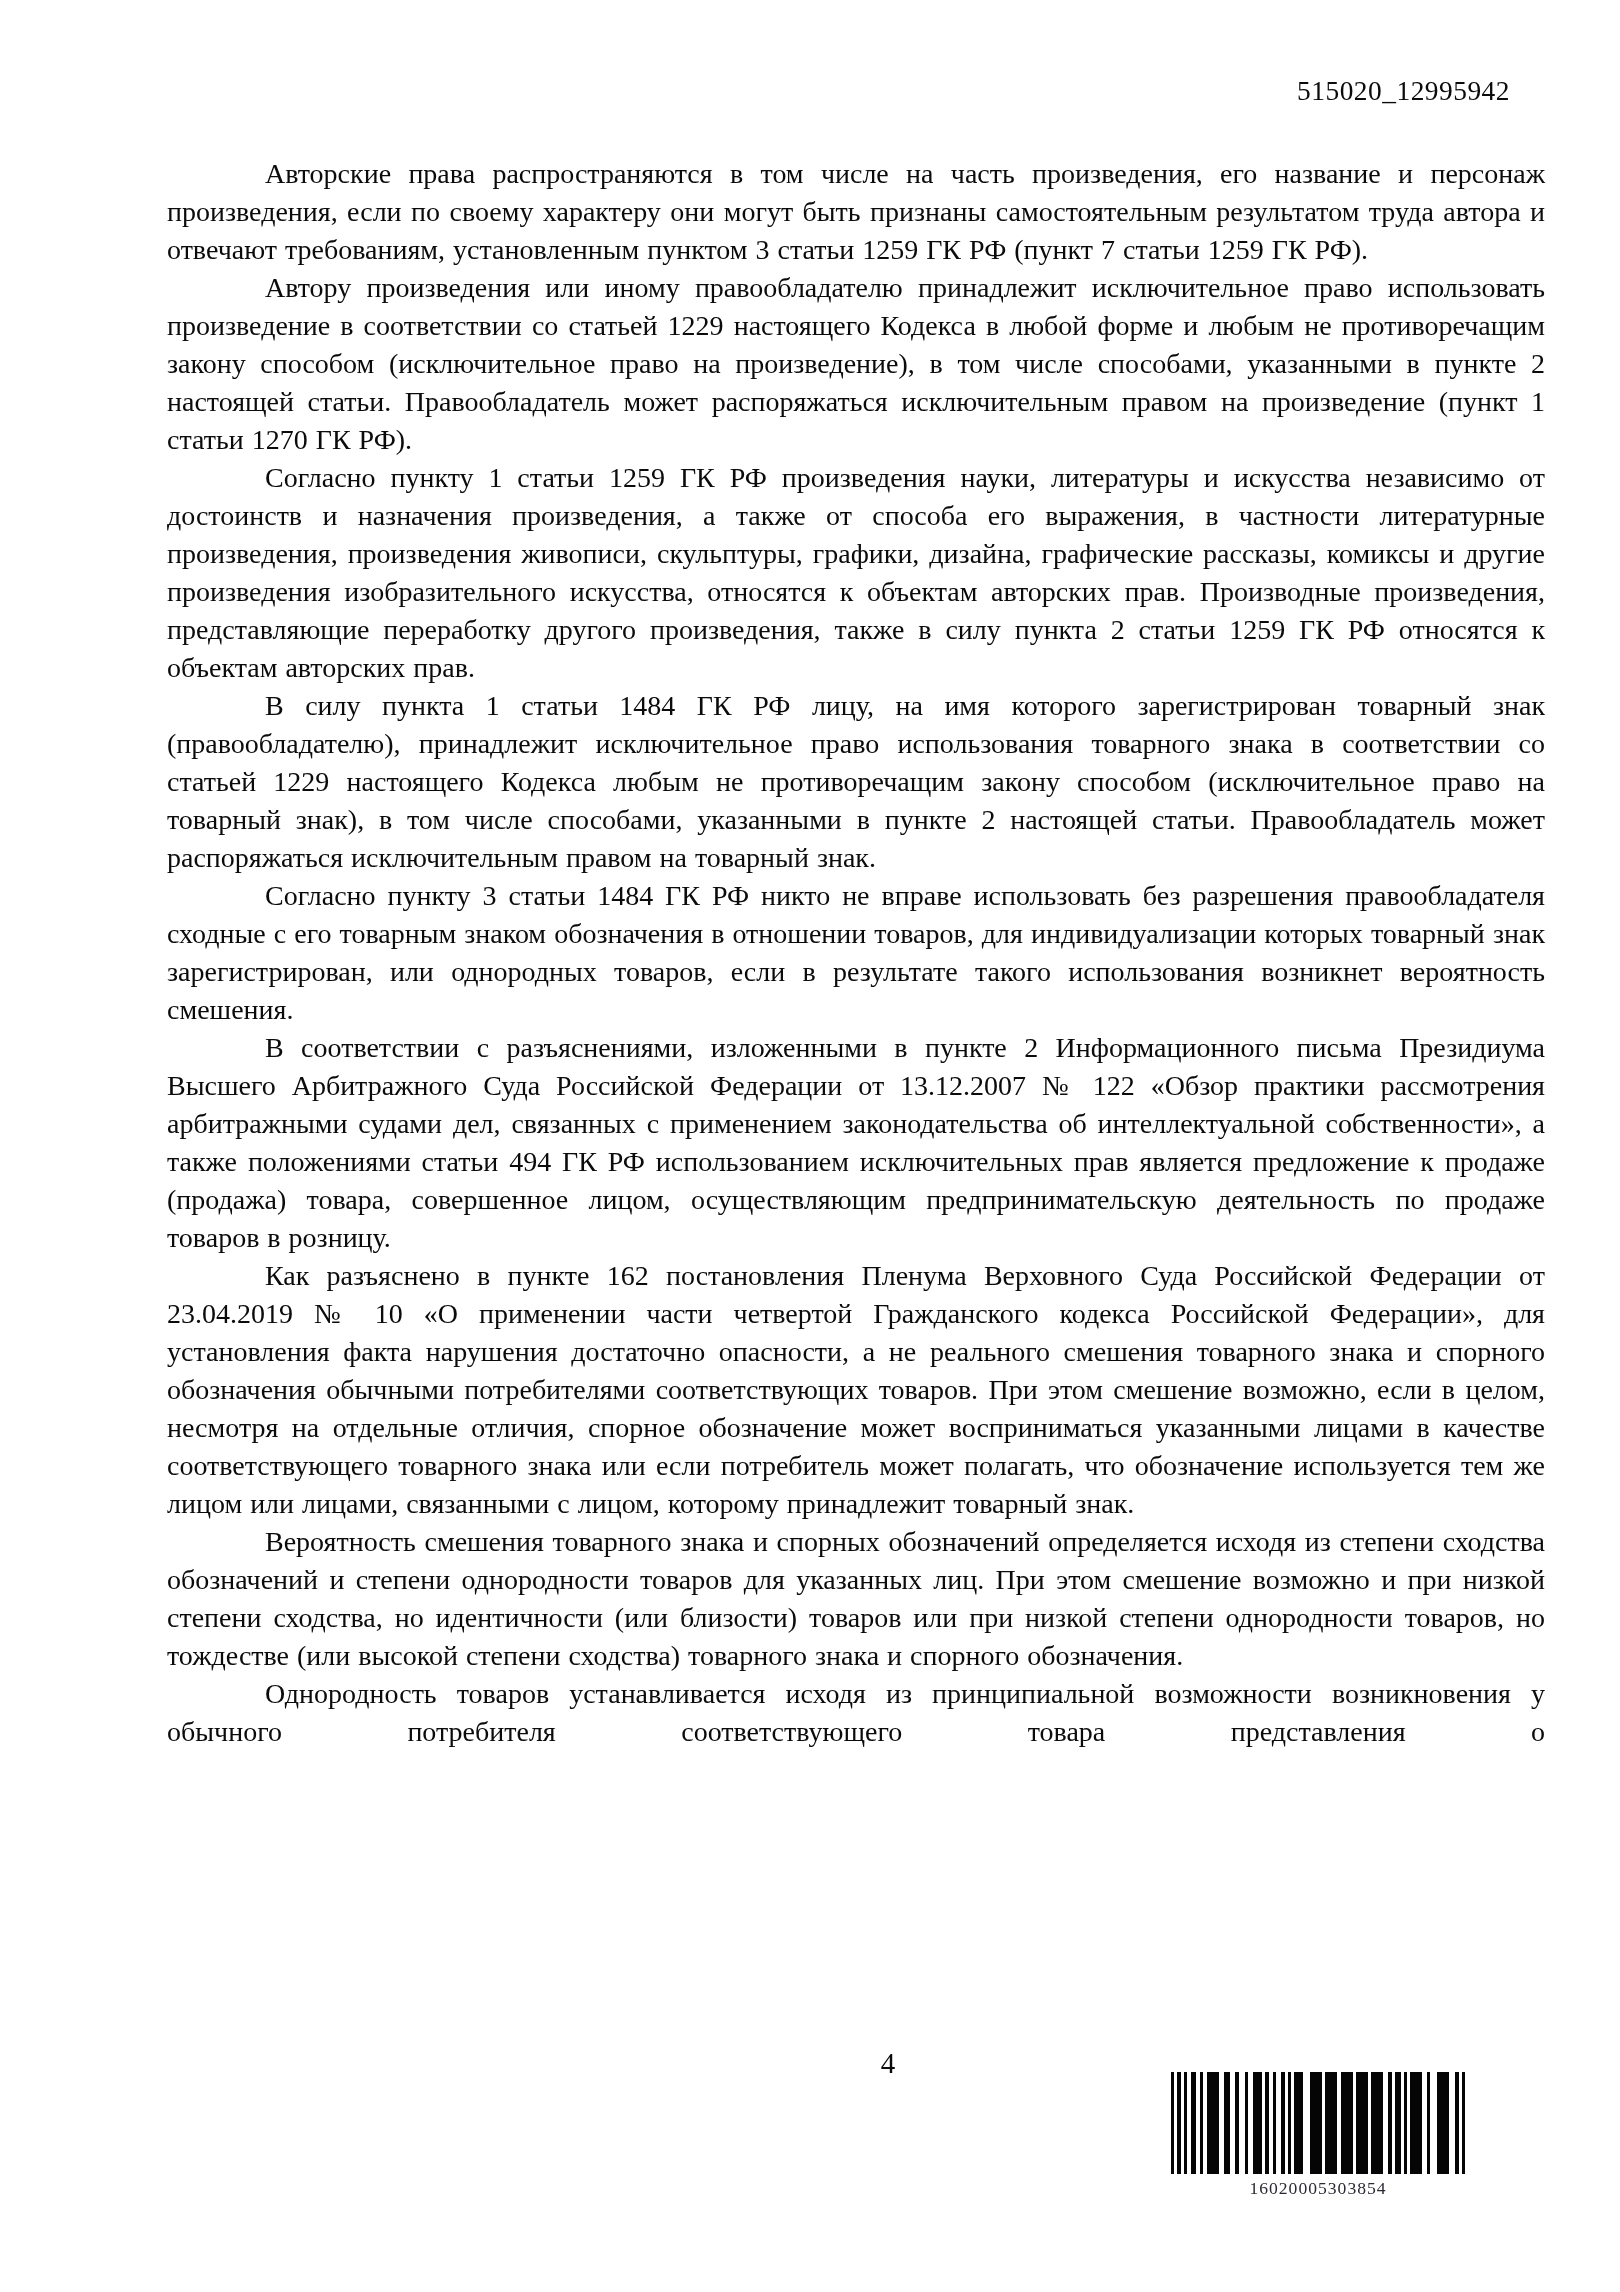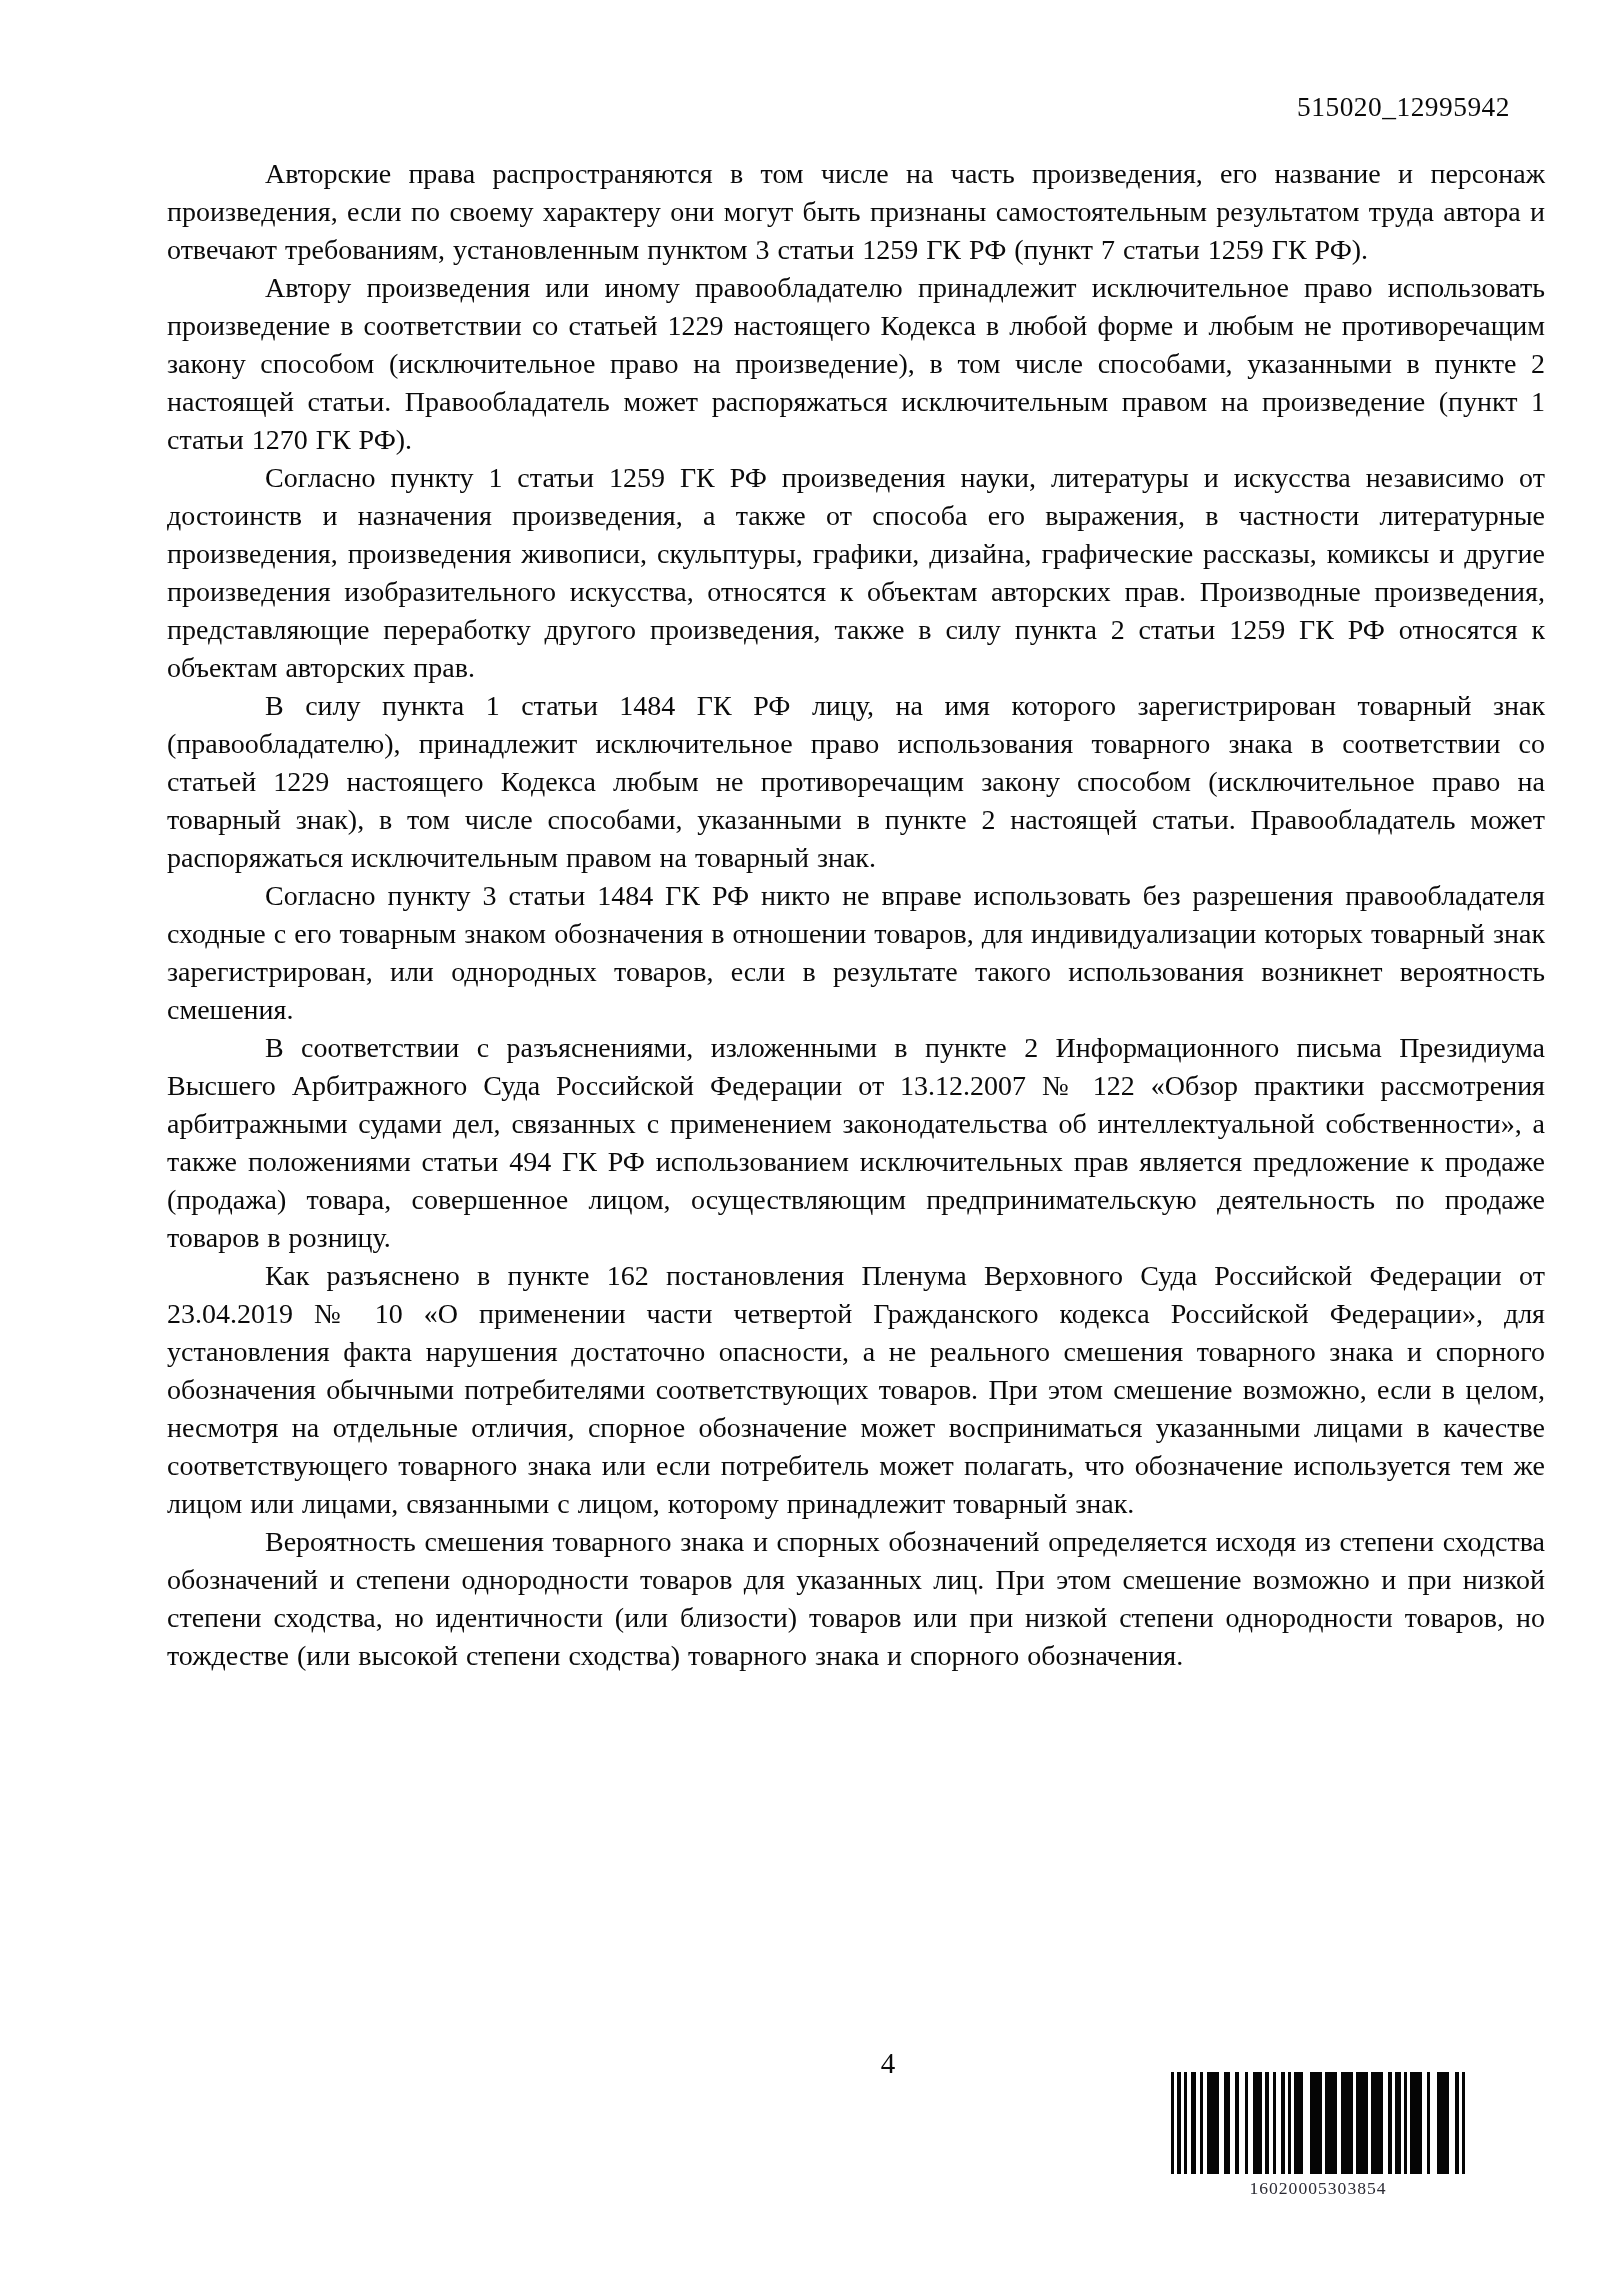--- a/index.html
+++ b/index.html
@@ -11,21 +11,21 @@
     position: relative;
     width: 1620px;
     height: 2293px;
     background: #ffffff;
     overflow: hidden;
     font-family: "Liberation Serif", "DejaVu Serif", serif;
     color: #0b0b0b;
   }
   .doc-number {
     position: absolute;
-    top: 92px;
+    top: 76px;
     right: 110px;
     font-size: 27.4px;
     letter-spacing: 0.5px;
     white-space: nowrap;
   }
   .body-text {
     position: absolute;
     left: 167px;
     top: 155px;
     width: 1378px;
@@ -85,20 +85,21 @@
 
   <div class="body-text">
     <p>Авторские права распространяются в том числе на часть произведения, его название и персонаж произведения, если по своему характеру они могут быть признаны самостоятельным результатом труда автора и отвечают требованиям, установленным пунктом 3 статьи 1259 ГК РФ (пункт 7 статьи 1259 ГК РФ).</p>
     <p>Автору произведения или иному правообладателю принадлежит исключительное право использовать произведение в соответствии со статьей 1229 настоящего Кодекса в любой форме и любым не противоречащим закону способом (исключительное право на произведение), в том числе способами, указанными в пункте 2 настоящей статьи. Правообладатель может распоряжаться исключительным правом на произведение (пункт 1 статьи 1270 ГК РФ).</p>
     <p>Согласно пункту 1 статьи 1259 ГК РФ произведения науки, литературы и искусства независимо от достоинств и назначения произведения, а также от способа его выражения, в частности литературные произведения, произведения живописи, скульптуры, графики, дизайна, графические рассказы, комиксы и другие произведения изобразительного искусства, относятся к объектам авторских прав. Производные произведения, представляющие переработку другого произведения, также в силу пункта 2 статьи 1259 ГК РФ относятся к объектам авторских прав.</p>
     <p>В силу пункта 1 статьи 1484 ГК РФ лицу, на имя которого зарегистрирован товарный знак (правообладателю), принадлежит исключительное право использования товарного знака в соответствии со статьей 1229 настоящего Кодекса любым не противоречащим закону способом (исключительное право на товарный знак), в том числе способами, указанными в пункте 2 настоящей статьи. Правообладатель может распоряжаться исключительным правом на товарный знак.</p>
     <p>Согласно пункту 3 статьи 1484 ГК РФ никто не вправе использовать без разрешения правообладателя сходные с его товарным знаком обозначения в отношении товаров, для индивидуализации которых товарный знак зарегистрирован, или однородных товаров, если в результате такого использования возникнет вероятность смешения.</p>
     <p>В соответствии с разъяснениями, изложенными в пункте 2 Информационного письма Президиума Высшего Арбитражного Суда Российской Федерации от 13.12.2007 № 122 «Обзор практики рассмотрения арбитражными судами дел, связанных с применением законодательства об интеллектуальной собственности», а также положениями статьи 494 ГК РФ использованием исключительных прав является предложение к продаже (продажа) товара, совершенное лицом, осуществляющим предпринимательскую деятельность по продаже товаров в розницу.</p>
     <p>Как разъяснено в пункте 162 постановления Пленума Верховного Суда Российской Федерации от 23.04.2019 № 10 «О применении части четвертой Гражданского кодекса Российской Федерации», для установления факта нарушения достаточно опасности, а не реального смешения товарного знака и спорного обозначения обычными потребителями соответствующих товаров. При этом смешение возможно, если в целом, несмотря на отдельные отличия, спорное обозначение может восприниматься указанными лицами в качестве соответствующего товарного знака или если потребитель может полагать, что обозначение используется тем же лицом или лицами, связанными с лицом, которому принадлежит товарный знак.</p>
     <p>Вероятность смешения товарного знака и спорных обозначений определяется исходя из степени сходства обозначений и степени однородности товаров для указанных лиц. При этом смешение возможно и при низкой степени сходства, но идентичности (или близости) товаров или при низкой степени однородности товаров, но тождестве (или высокой степени сходства) товарного знака и спорного обозначения.</p>
+    <p class="continued">Однородность товаров устанавливается исходя из принципиальной возможности возникновения у обычного потребителя соответствующего товара представления о</p>
   </div>
 
   <div class="page-number">4</div>
 
   <div class="barcode">
       <div class="bar" style="left:0px;width:2.9px"></div>
       <div class="bar" style="left:5.9px;width:3.9px"></div>
       <div class="bar" style="left:12.7px;width:2.9px"></div>
       <div class="bar" style="left:19.6px;width:5.9px"></div>
       <div class="bar" style="left:29px;width:2.9px"></div>

